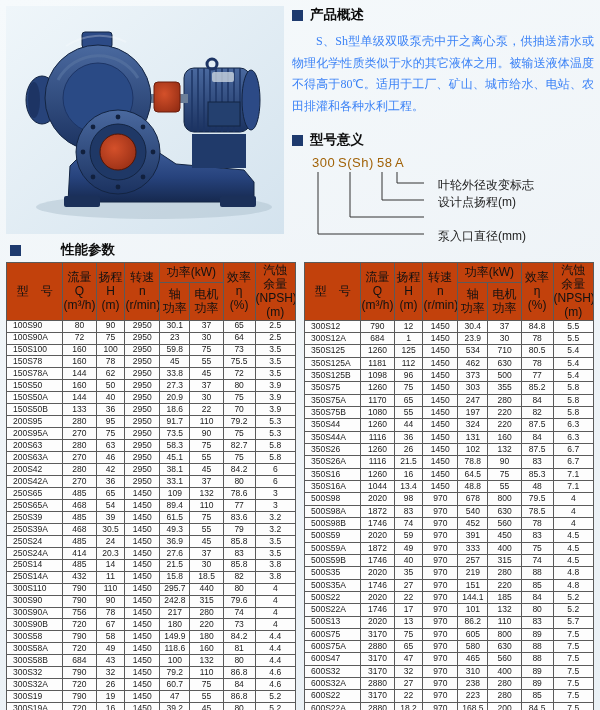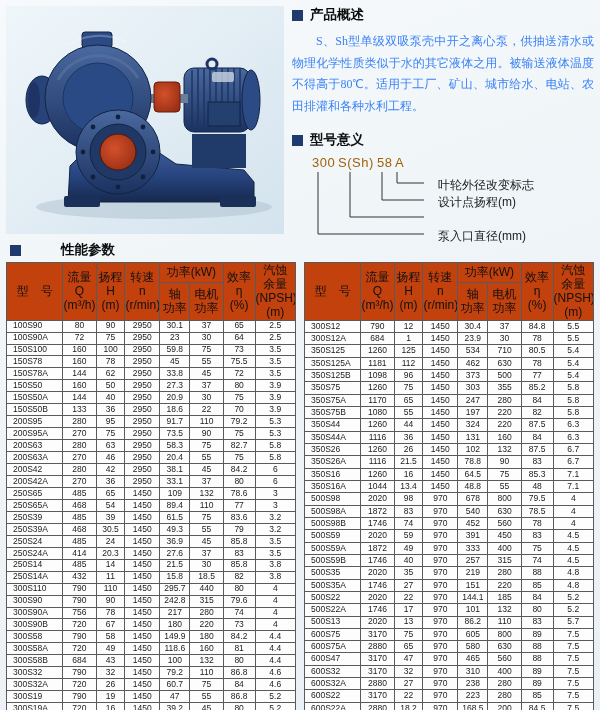--- a/index.html
+++ b/index.html
@@ -323,21 +323,21 @@
             <td>58.3</td>
             <td>75</td>
             <td>82.7</td>
             <td>5.8</td>
           </tr>
           <tr>
             <td>200S63A</td>
             <td>270</td>
             <td>46</td>
             <td>2950</td>
-            <td>20.4</td>
+            <td>45.1</td>
             <td>55</td>
             <td>75</td>
             <td>5.8</td>
           </tr>
           <tr>
             <td>200S42</td>
             <td>280</td>
             <td>42</td>
             <td>2950</td>
             <td>38.1</td>

